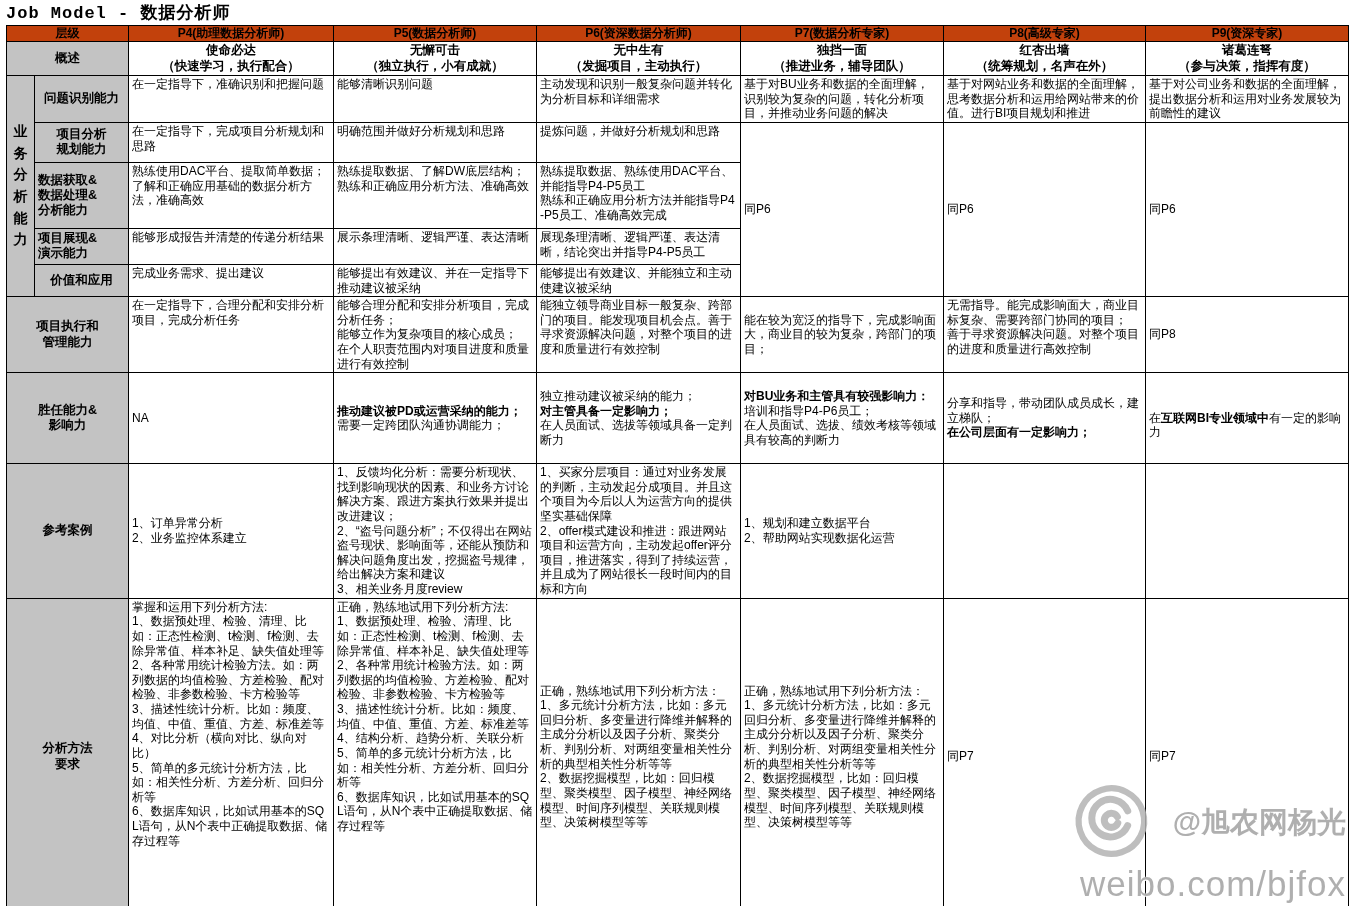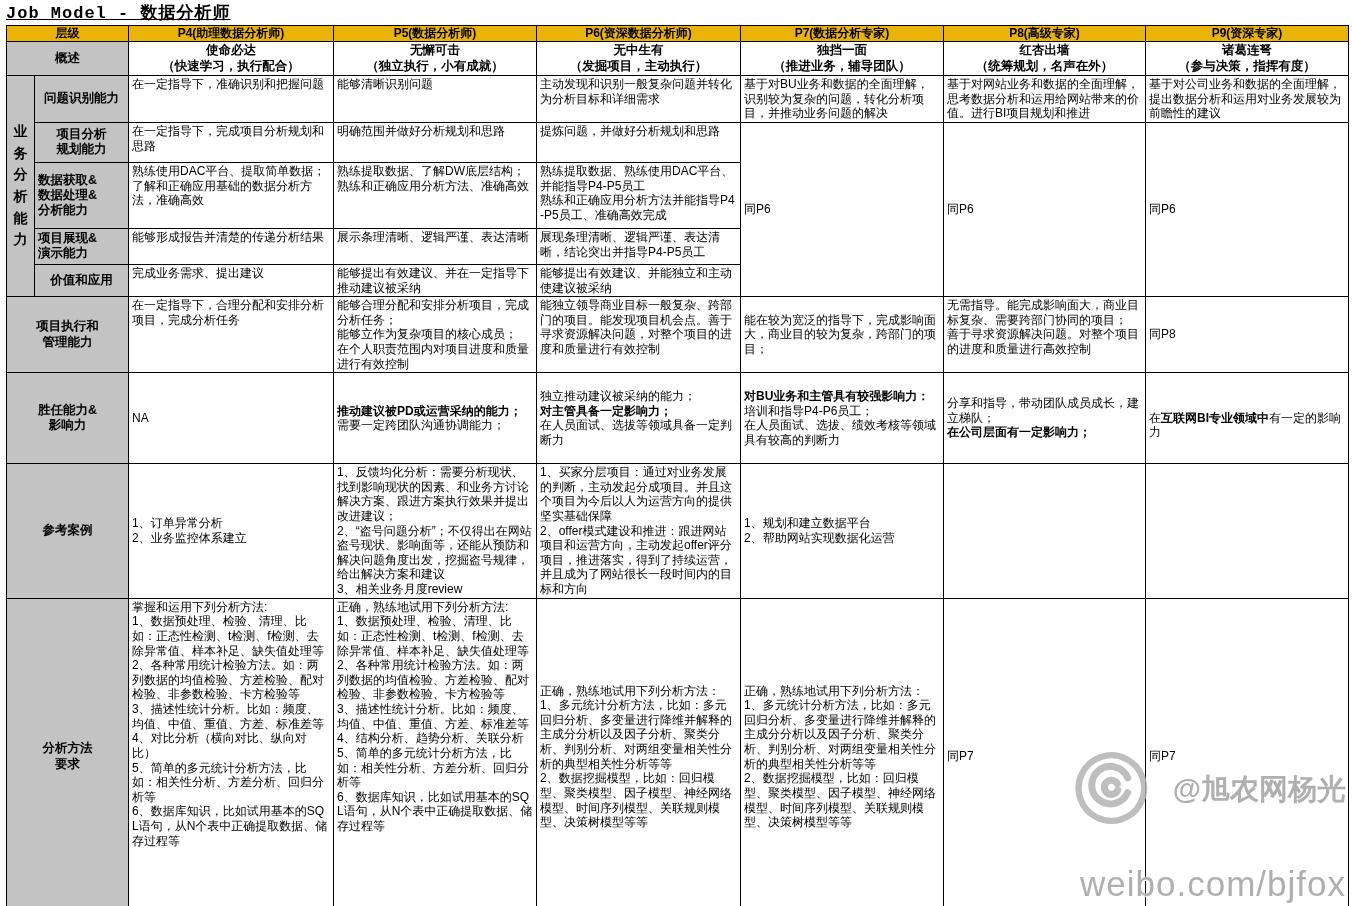--- a/index.html
+++ b/index.html
@@ -1,34 +1,34 @@
 <!DOCTYPE html>
 <html lang="zh"><head>
 <meta charset="utf-8">
 <style>
   html,body{margin:0;padding:0;background:#fff;color:#000;font-family:"Liberation Sans",sans-serif;}
   .page{position:relative;width:1352px;height:906px;overflow:hidden;background:#fff;}
   .title{font-family:"Liberation Mono","DejaVu Sans Mono",monospace;font-weight:bold;font-size:17px;
-         padding:1px 0 1px 6px;letter-spacing:1px;text-decoration:underline;}
+         padding:1px 0 1px 6px;letter-spacing:1px;}
   table{border-collapse:collapse;table-layout:fixed;margin-left:6px;width:1342px;}
   td,th{border:1px solid #000;padding:1px 3px;font-size:12px;line-height:1.22;
         vertical-align:top;text-align:left;white-space:pre-line;word-break:break-all;overflow:hidden;}
-  th{background:#eab308;font-weight:bold;text-align:center;vertical-align:middle;padding:0 12px;}
+  th{background:#c2410c;font-weight:bold;text-align:center;vertical-align:middle;padding:0 12px;}
   .lbl{background:#c3c3c3;font-weight:bold;text-align:center;vertical-align:middle;font-size:12.5px;}
   .vert{background:#c3c3c3;font-weight:bold;text-align:center;vertical-align:middle;
         font-size:14px;line-height:1.55;padding:0 6px;}
   .ovv{font-weight:bold;text-align:center;vertical-align:middle;font-size:12.5px;}
   .vm{vertical-align:middle;border-radius:17px;}
   .b{font-weight:bold;}
   .blk{display:block;white-space:pre-line;}
   .watermark{position:absolute;right:6px;bottom:2px;width:330px;text-align:right;
              color:rgba(168,168,168,.92);text-shadow:1px 1px 0 #fff,0 0 2px #fff;pointer-events:none;}
   .wm-top{display:flex;align-items:center;justify-content:flex-end;gap:22px;}
   .wm-handle{font-size:29px;font-weight:bold;}
-  .wm-site{font-size:35px;letter-spacing:1px;margin-top:33px;}
+  .wm-site{font-size:35px;letter-spacing:1px;}
   .wm-logo{transform:rotate(-18deg);opacity:.85;}
 </style>
 </head>
 <body>
 
 <div class="page">
 
   <div class="title">Job Model - 数据分析师</div>
 
   <table>

